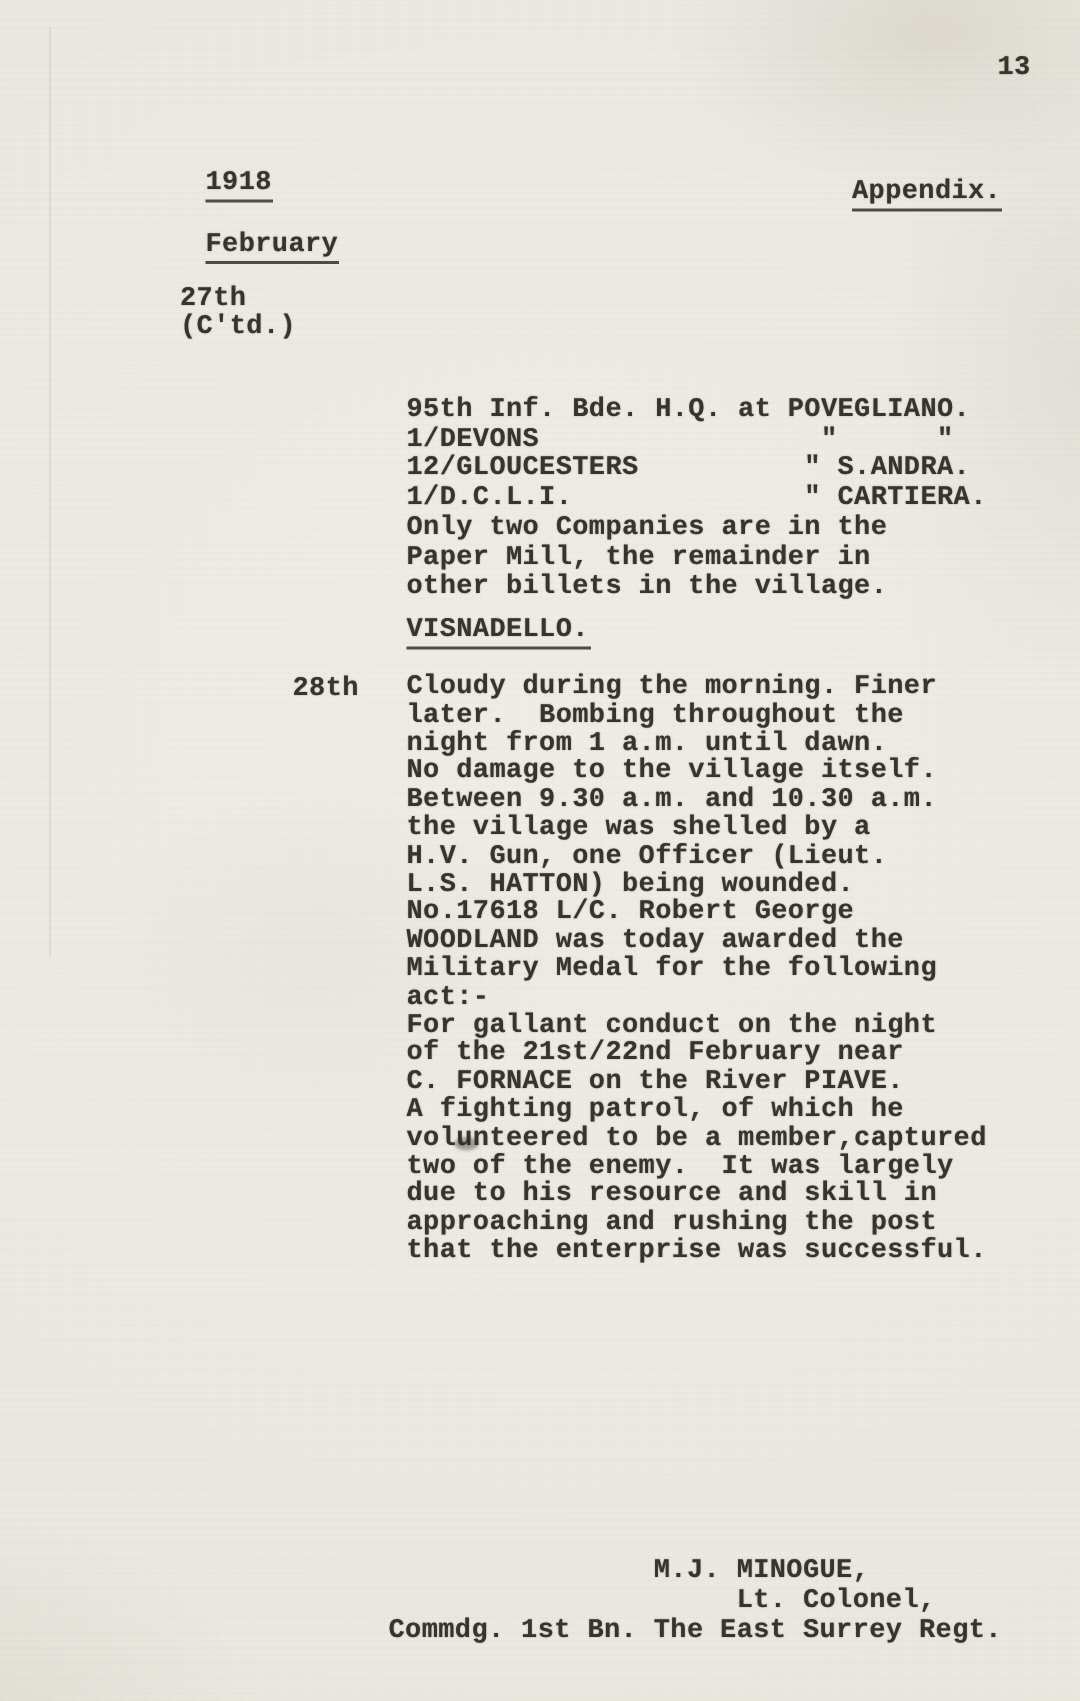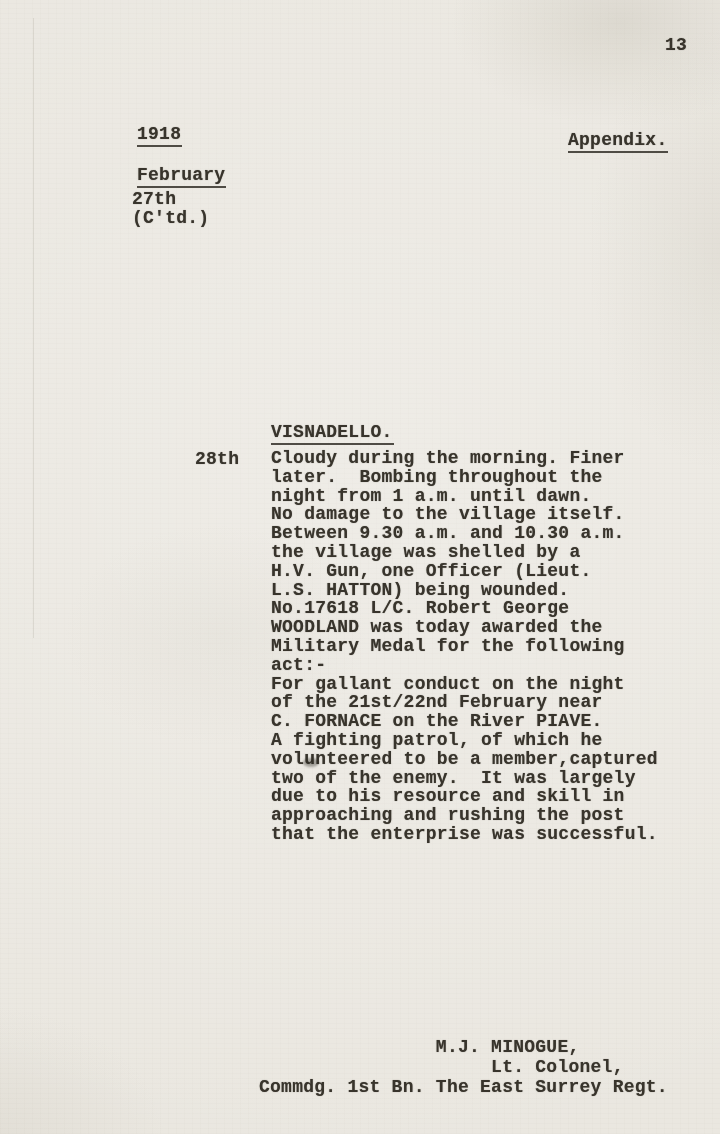--- a/index.html
+++ b/index.html
@@ -21,43 +21,50 @@
     position:absolute;margin:0;white-space:pre;
     font-family:inherit;font-weight:inherit;color:inherit;
     font-size:18px;letter-spacing:0.25px;
     text-shadow:0 0 1px rgba(56,52,44,0.55);
   }
   .lh185{line-height:18.5px}
   .lh197{line-height:19.7px}
   .lh188{line-height:18.8px}
   .lh190{line-height:19px}
   .lh200{line-height:20px}
-  .ul{border-bottom:2.5px solid rgba(52,48,41,0.85);padding:0 1px 1px 0;margin-top:12px;}
+  .ul{border-bottom:2.5px solid rgba(52,48,41,0.85);padding:0 1px 1px 0;}
   .crease{position:absolute;left:33px;top:18px;width:1px;height:620px;background:rgba(150,143,128,0.20);}
   .blot{position:absolute;left:303px;top:758px;width:16px;height:9px;background:rgba(45,41,34,0.38);border-radius:50%;filter:blur(1px);}
 </style>
 </head>
 <body>
 
 <div class="page">
 
   <div class="crease"></div>
 
   <span class="t" style="left:665px;top:35px;">13</span>
 
   <span class="t ul" style="left:137px;top:112px;">1918</span>
 
   <span class="t ul" style="left:568px;top:118px;font-family:Liberation Mono, monospace;">Appendix.</span>
 
   <span class="t ul" style="left:137px;top:153px;">February</span>
 
-  <pre class="t lh185" style="left:132px;top:190px;">27th
+  <pre class="t lh185" style="left:120px;top:190px;">27th
 (C'td.)</pre>
 
 
+  <pre class="t lh197" style="left:271px;top:264px;">95th Inf. Bde. H.Q. at POVEGLIANO.
+1/DEVONS                 "      "
+12/GLOUCESTERS          " S.ANDRA.
+1/D.C.L.I.              " CARTIERA.
+Only two Companies are in the
+Paper Mill, the remainder in
+other billets in the village.</pre>
 
   <span class="t ul" style="left:271px;top:410px;">VISNADELLO.</span>
 
   <span class="t" style="left:147px;top:449px;margin-left:48px;">28th</span>
 
   <pre class="t lh188" style="left:271px;top:449px;">Cloudy during the morning. Finer
 later.  Bombing throughout the
 night from 1 a.m. until dawn.
 No damage to the village itself.
 Between 9.30 a.m. and 10.30 a.m.

